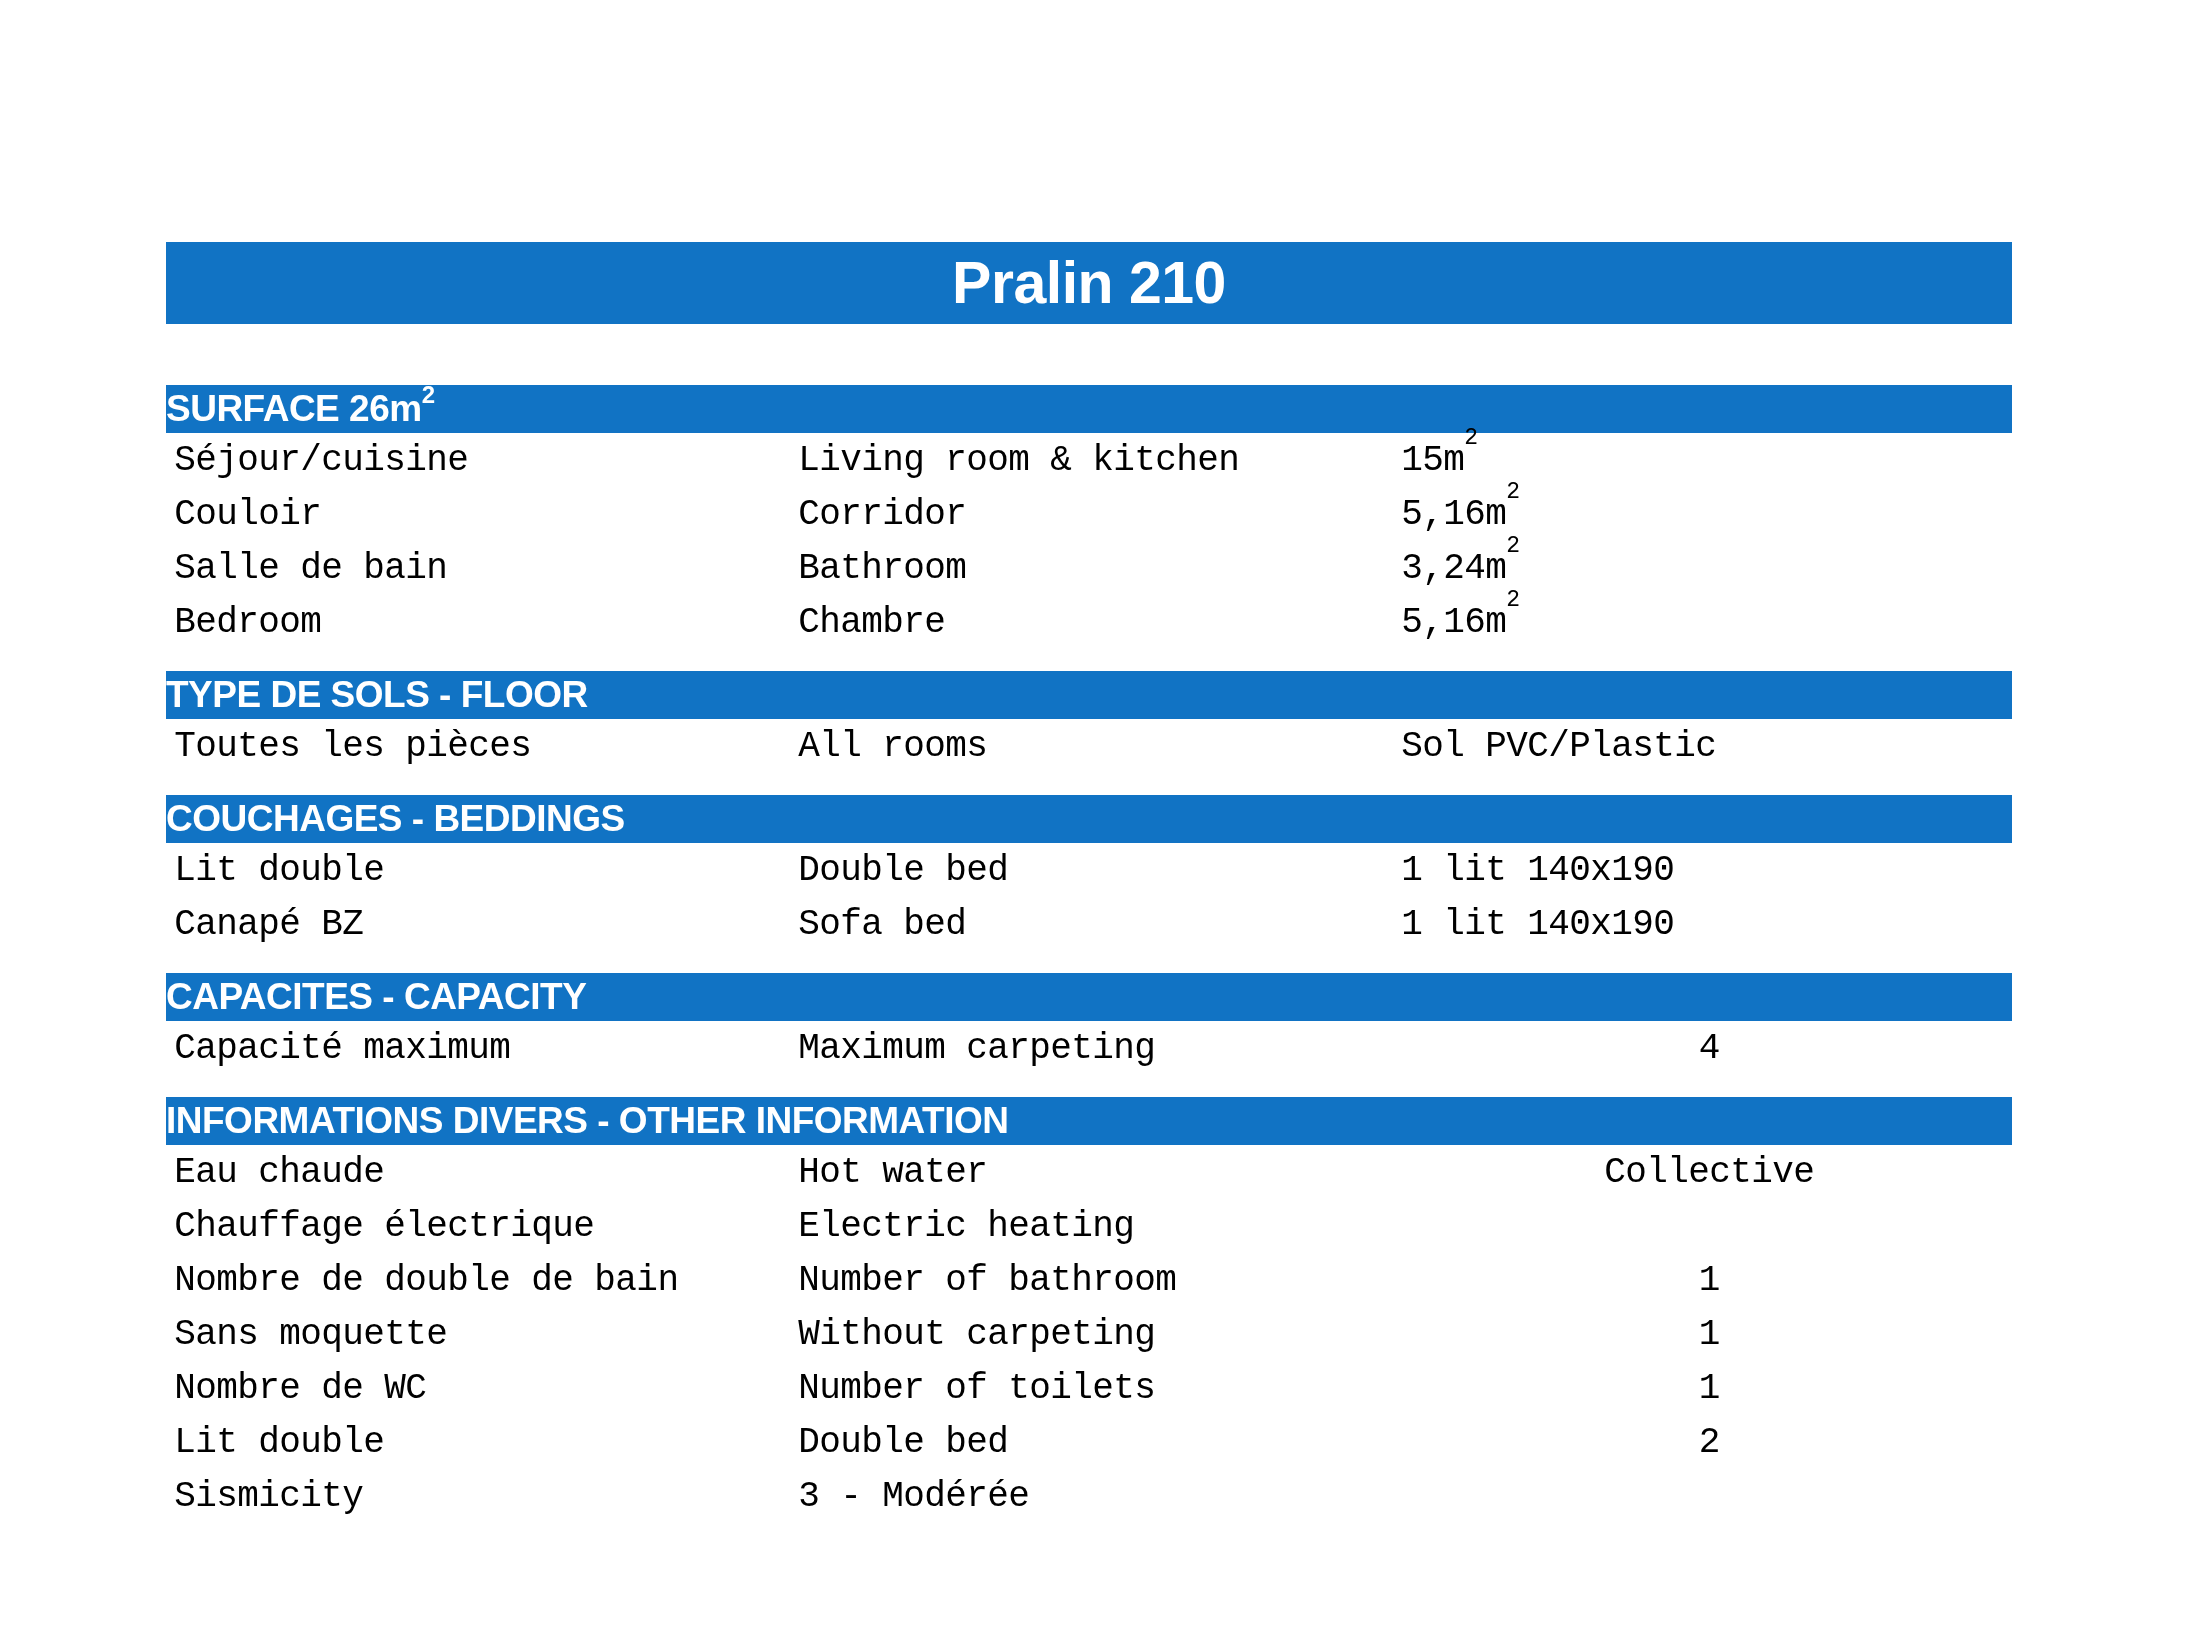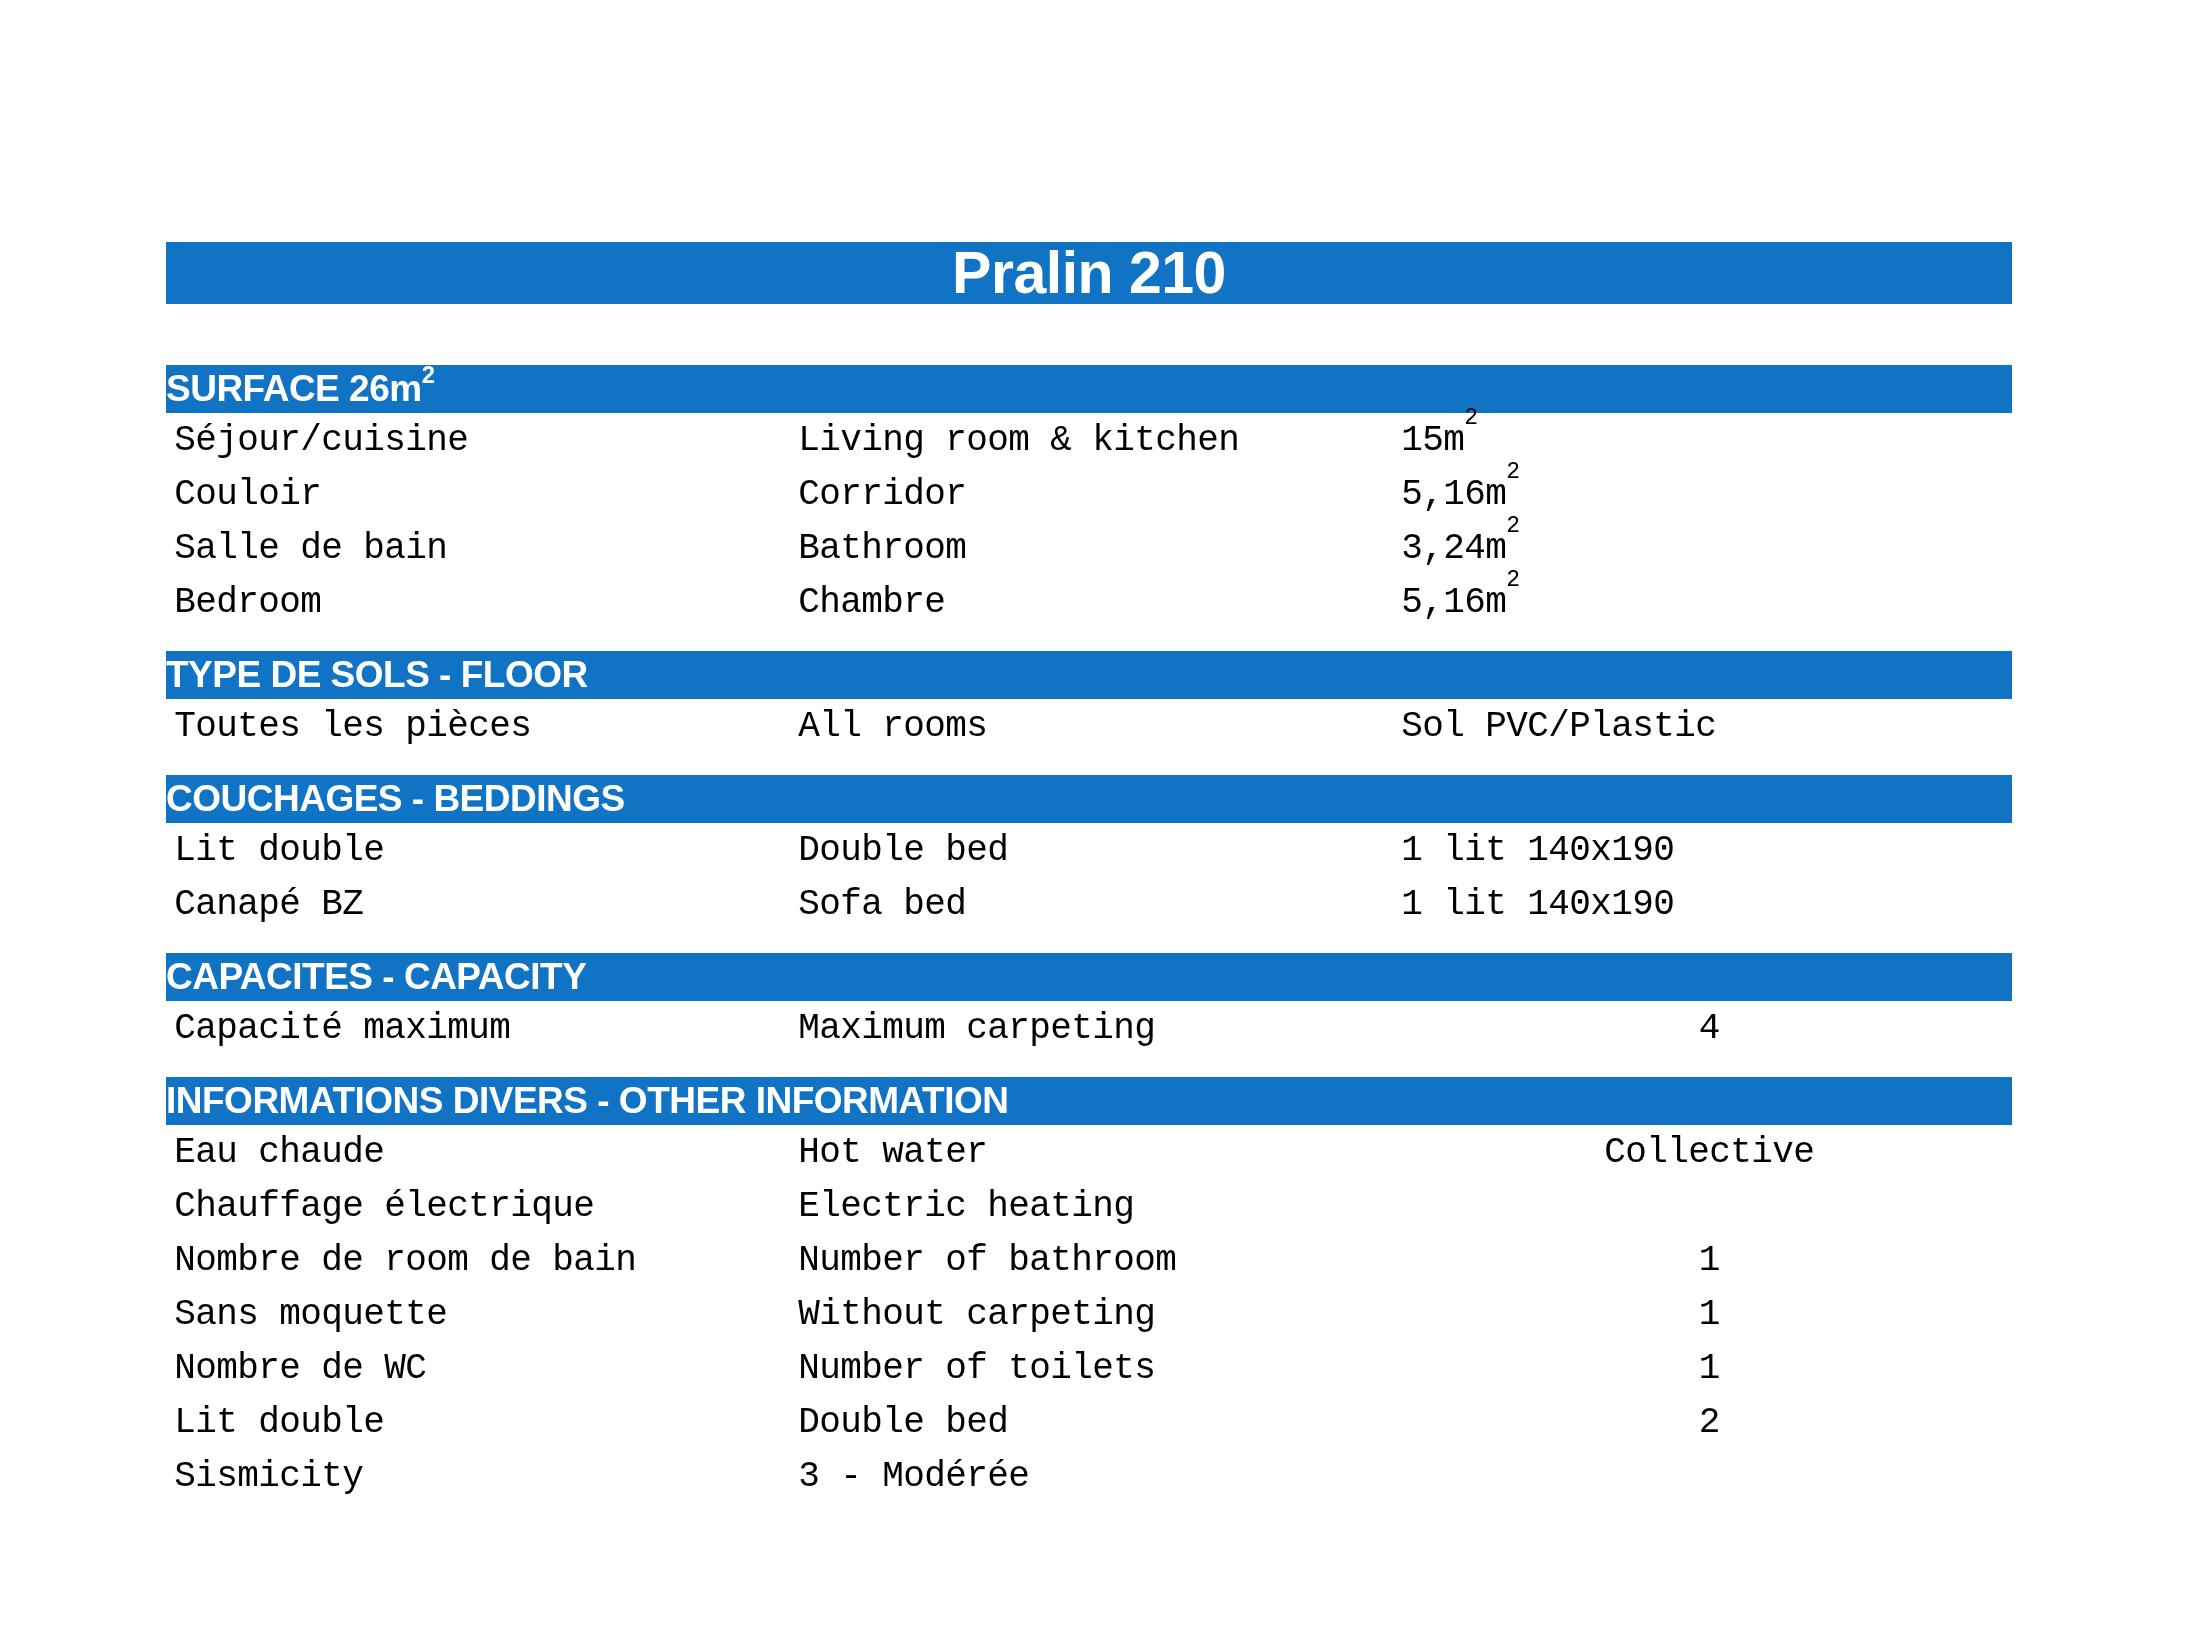--- a/index.html
+++ b/index.html
@@ -16,21 +16,21 @@
     font-family: "Liberation Sans", "DejaVu Sans", sans-serif;
     color: #000000;
   }
   .sheet {
     position: absolute;
     left: 166px;
     top: 242px;
     width: 1846px;
   }
   .title-bar {
-    height: 62px;
+    height: 82px;
     background: var(--accent, #1173C4);
     color: #ffffff;
     display: flex;
     align-items: center;
     justify-content: center;
     font-size: 59px;
     font-weight: bold;
     margin-bottom: 61px;
     letter-spacing: -0.5px;
   }
@@ -191,21 +191,21 @@
   </div>
 
   <div class="row">
     <div class="cell c1">Chauffage électrique</div>
     <div class="cell c2">Electric heating</div>
     <div class="cell c3"><span class="val"></span><sup class="val-sup"></sup></div>
     <div class="cell c4"></div>
   </div>
 
   <div class="row">
-    <div class="cell c1">Nombre de room de bain</div>
+    <div class="cell c1">Nombre de double de bain</div>
     <div class="cell c2">Number of bathroom</div>
     <div class="cell c3"><span class="val"></span><sup class="val-sup"></sup></div>
     <div class="cell c4">1</div>
   </div>
 
   <div class="row">
     <div class="cell c1">Sans moquette</div>
     <div class="cell c2">Without carpeting</div>
     <div class="cell c3"><span class="val"></span><sup class="val-sup"></sup></div>
     <div class="cell c4">1</div>

